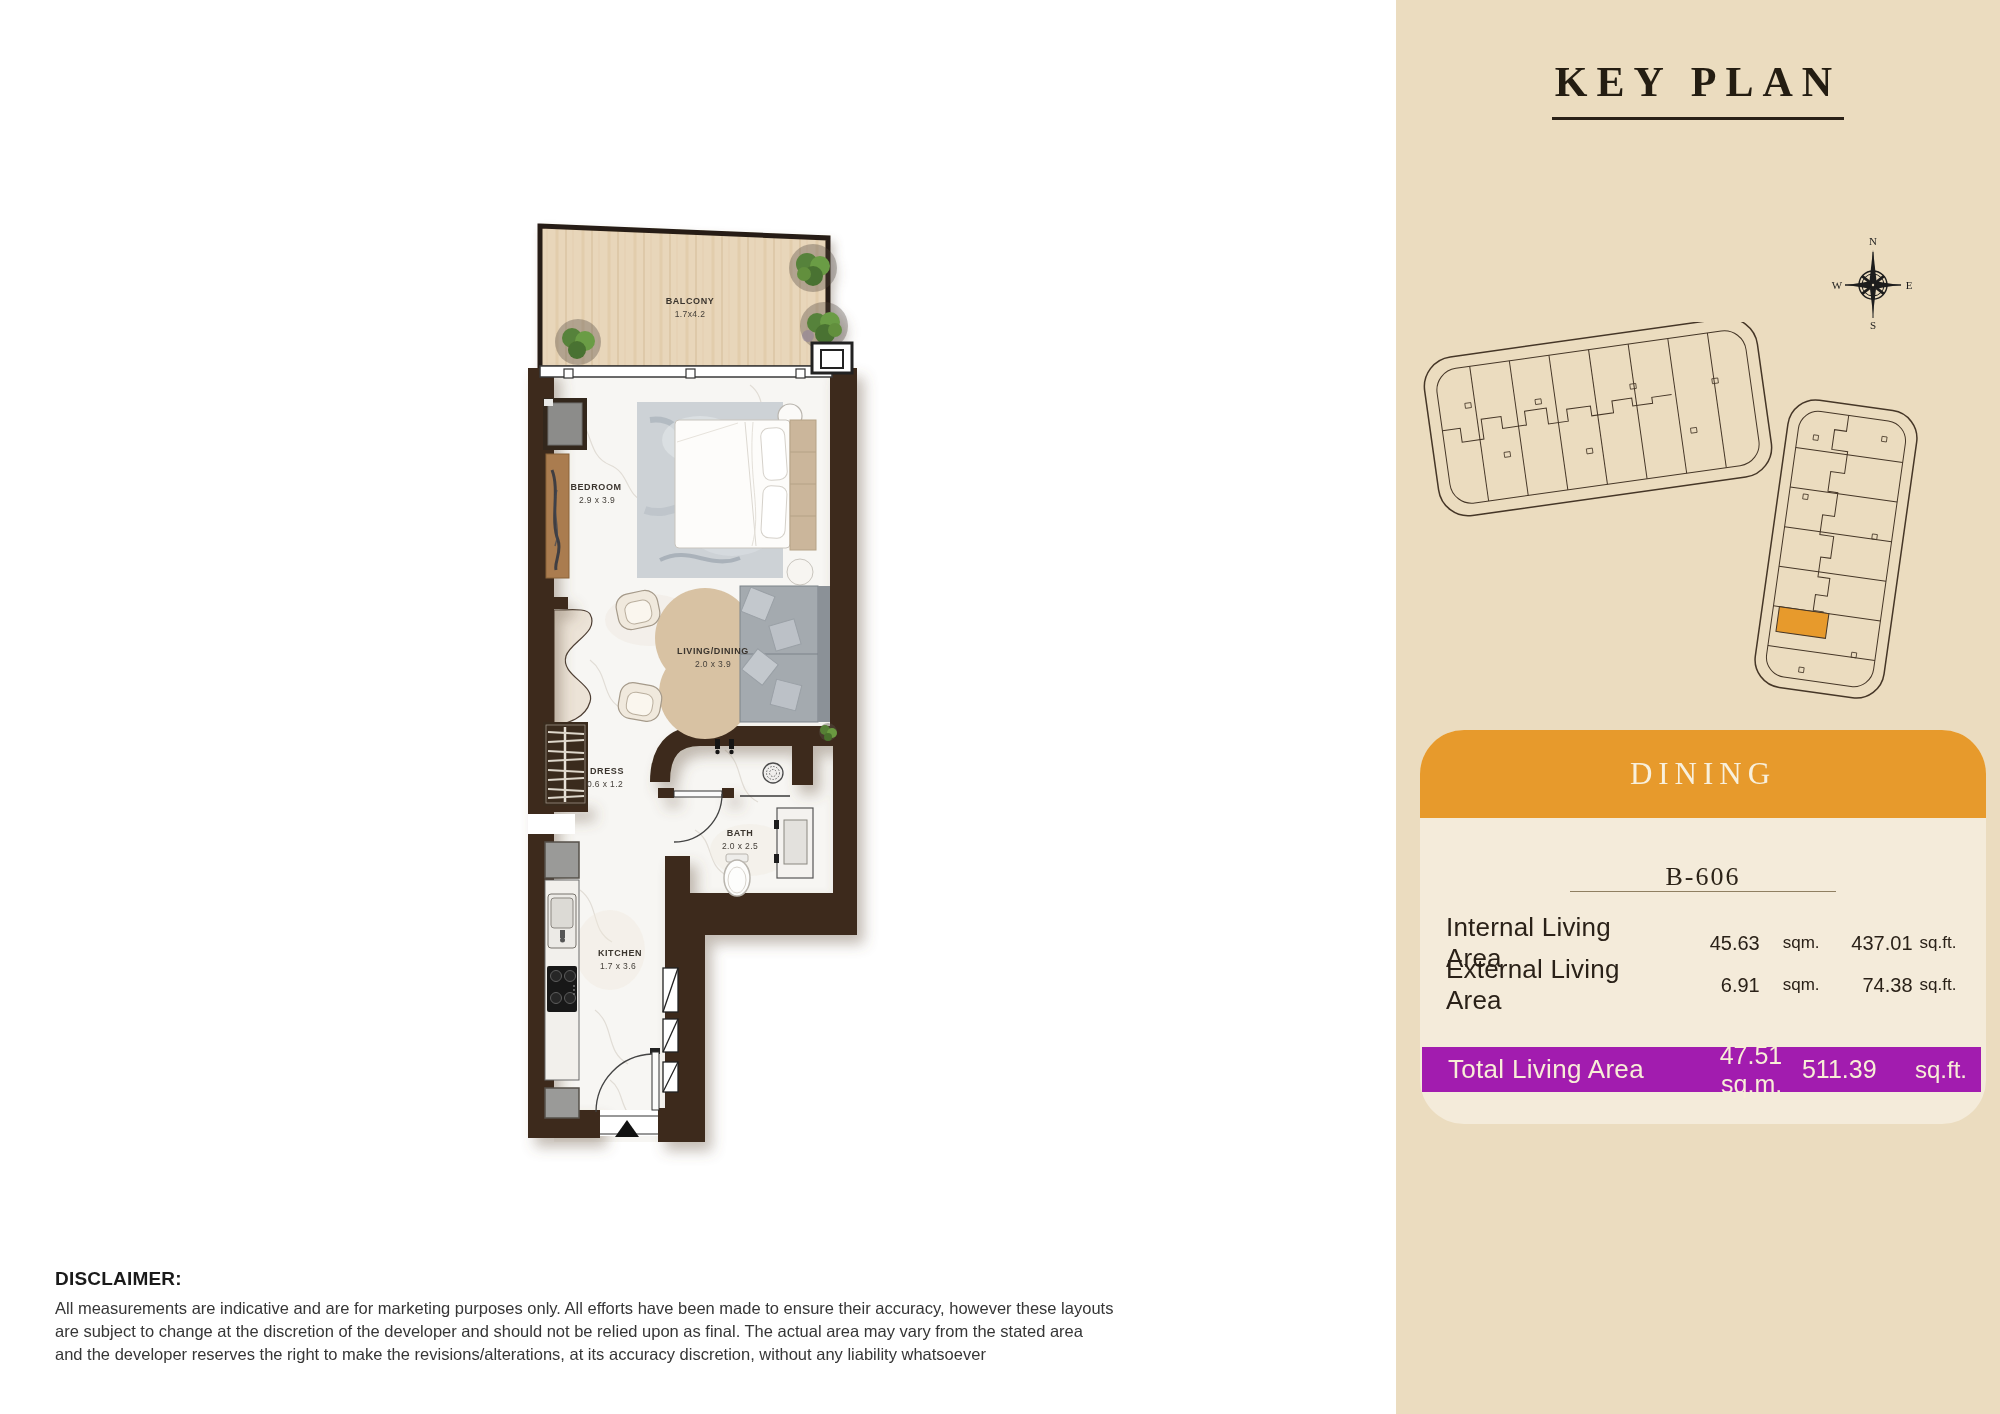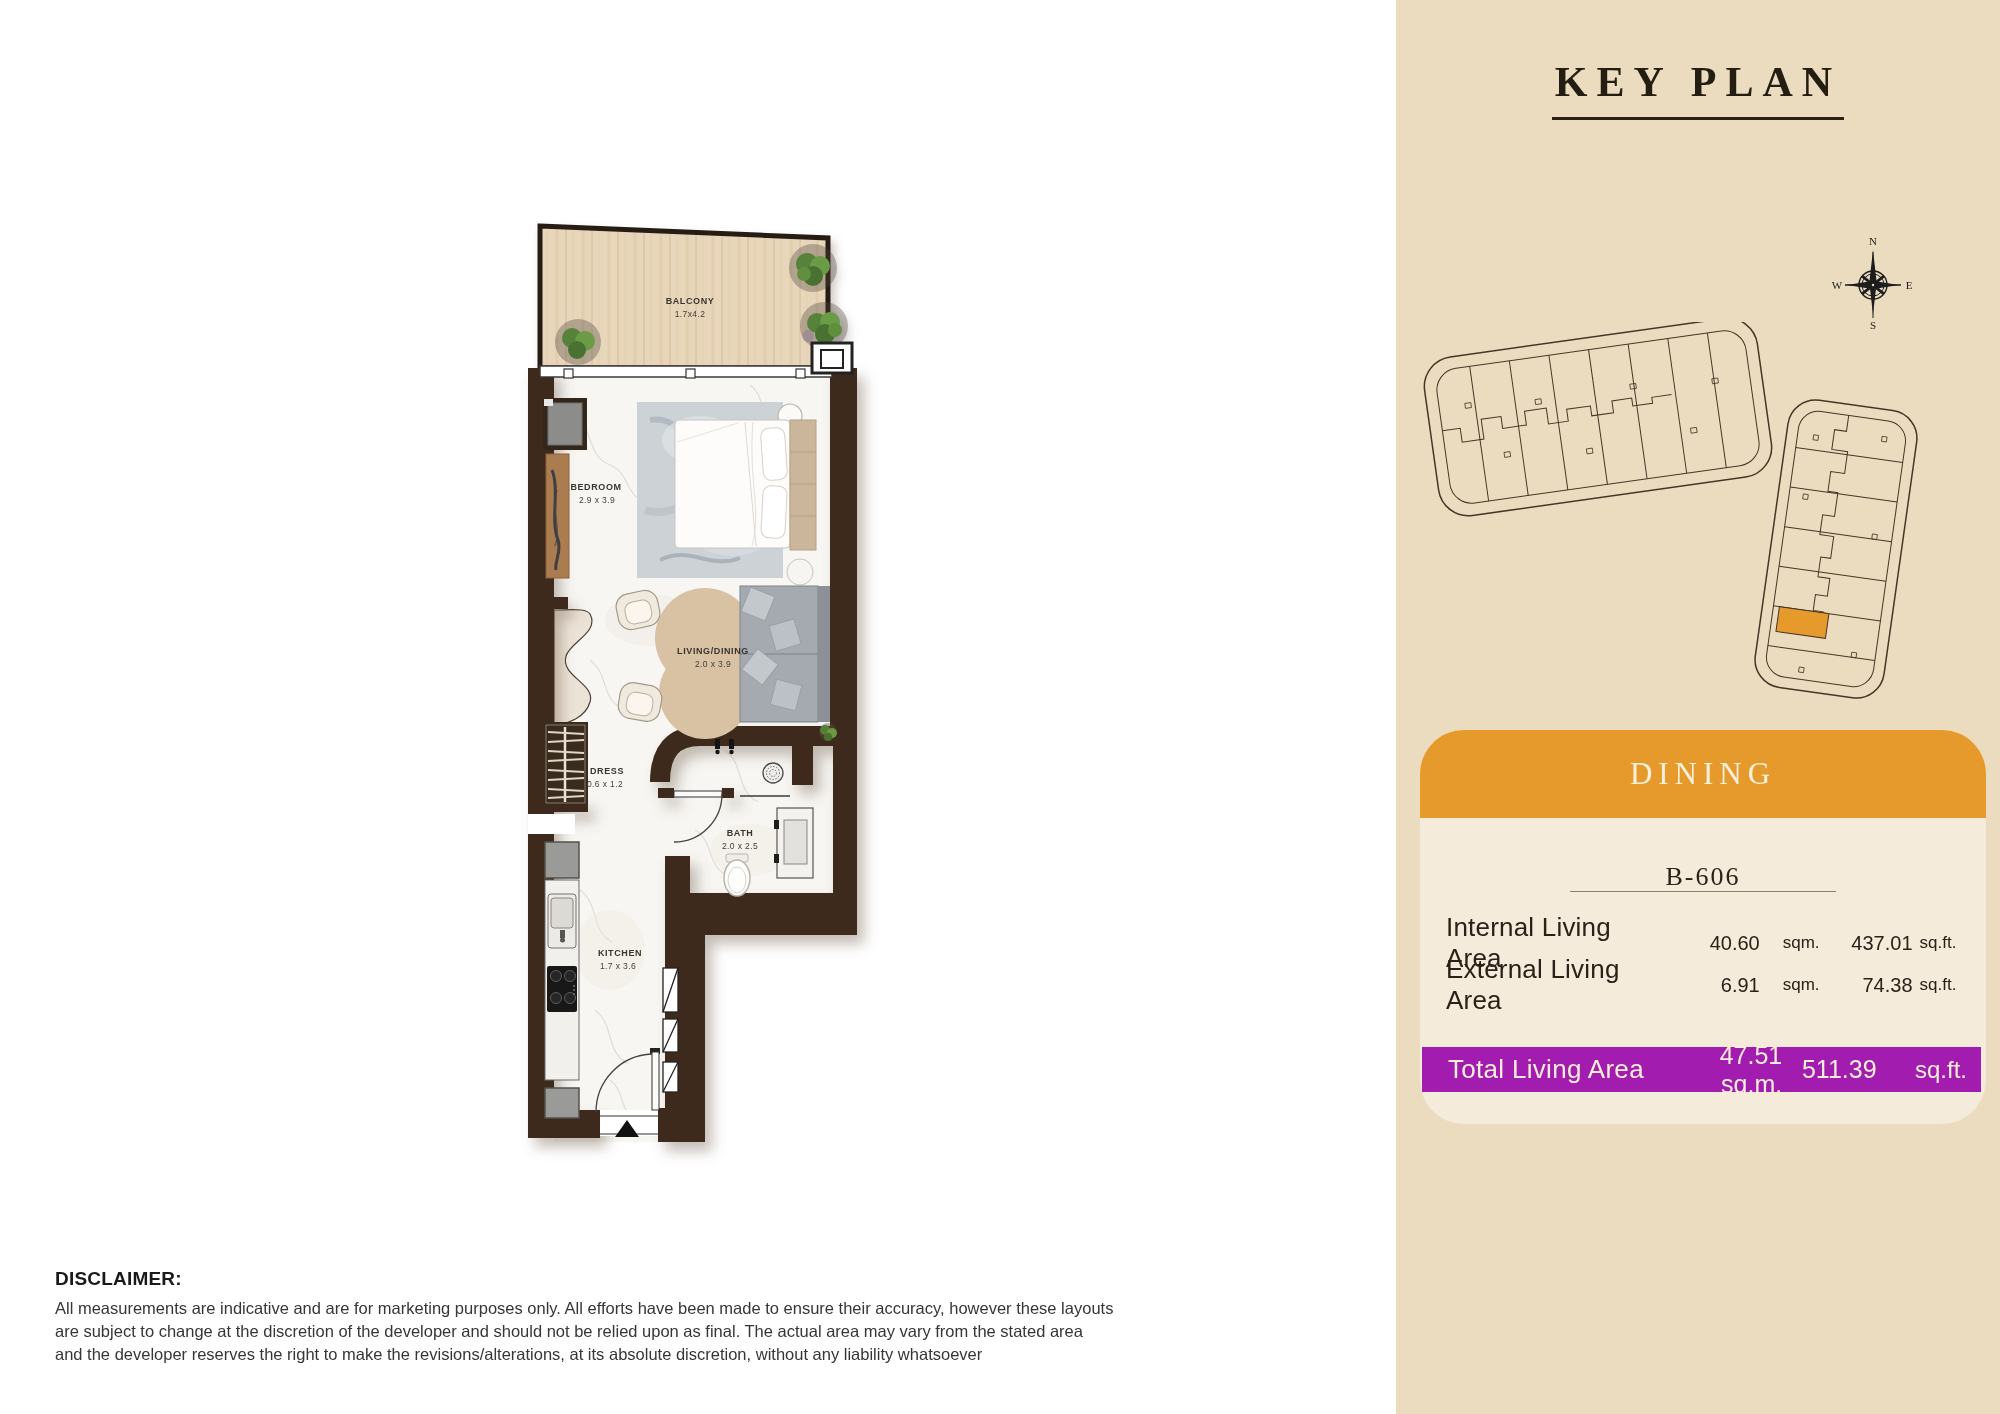--- a/index.html
+++ b/index.html
@@ -412,21 +412,21 @@
 
   <div class="card">
     <div class="card-header">
       <span>DINING</span>
     </div>
     <div class="unit-name">B-606</div>
     <div class="unit-rule"></div>
     <div class="rows">
       <div class="arow">
         <span class="lbl">Internal Living Area</span>
-        <span class="sqm">40.60</span>
+        <span class="sqm">45.63</span>
         <span class="sqmu">sqm.</span>
         <span class="sqft">437.01</span>
         <span class="sqftu">sq.ft.</span>
       </div>
       <div class="arow">
         <span class="lbl">External Living Area</span>
         <span class="sqm">6.91</span>
         <span class="sqmu">sqm.</span>
         <span class="sqft">74.38</span>
         <span class="sqftu">sq.ft.</span>
@@ -438,14 +438,14 @@
       <span class="v2">511.39</span>
       <span class="vu">sq.ft.</span>
     </div>
   </div>
 </div>
 
 <div class="disclaimer">
   <h4>DISCLAIMER:</h4>
   <div class="dline">All measurements are indicative and are for marketing purposes only. All efforts have been made to ensure their accuracy, however these layouts</div>
   <div class="dline">are subject to change at the discretion of the developer and should not be relied upon as final. The actual area may vary from the stated area</div>
-  <div class="dline">and the developer reserves the right to make the revisions/alterations, at its absolute discretion, without any liability whatsoever</div>
+  <div class="dline">and the developer reserves the right to make the revisions/alterations, at its accuracy discretion, without any liability whatsoever</div>
 </div>
 
 </body></html>

